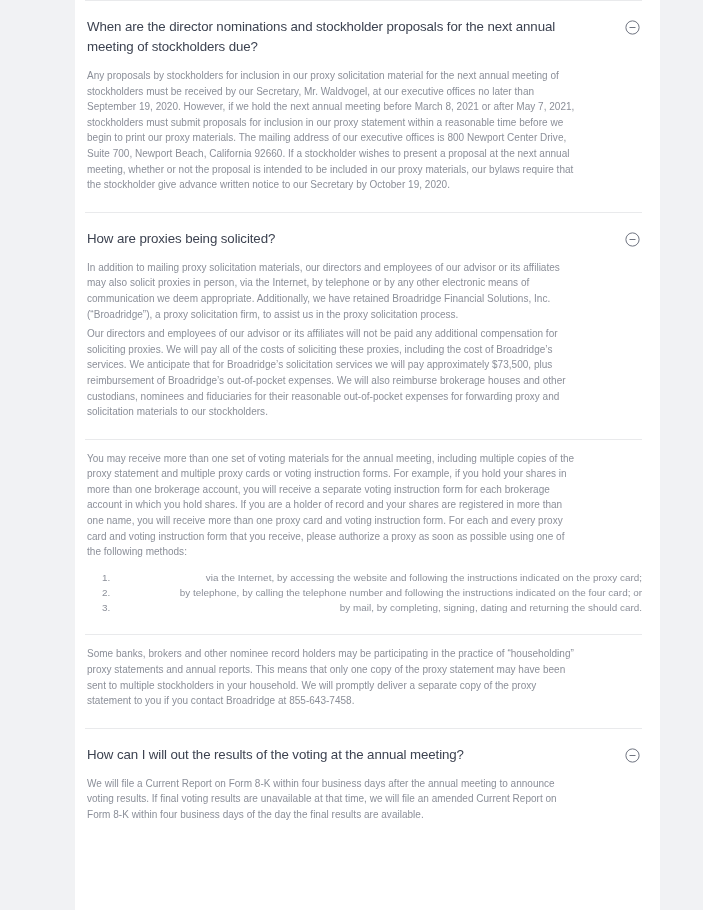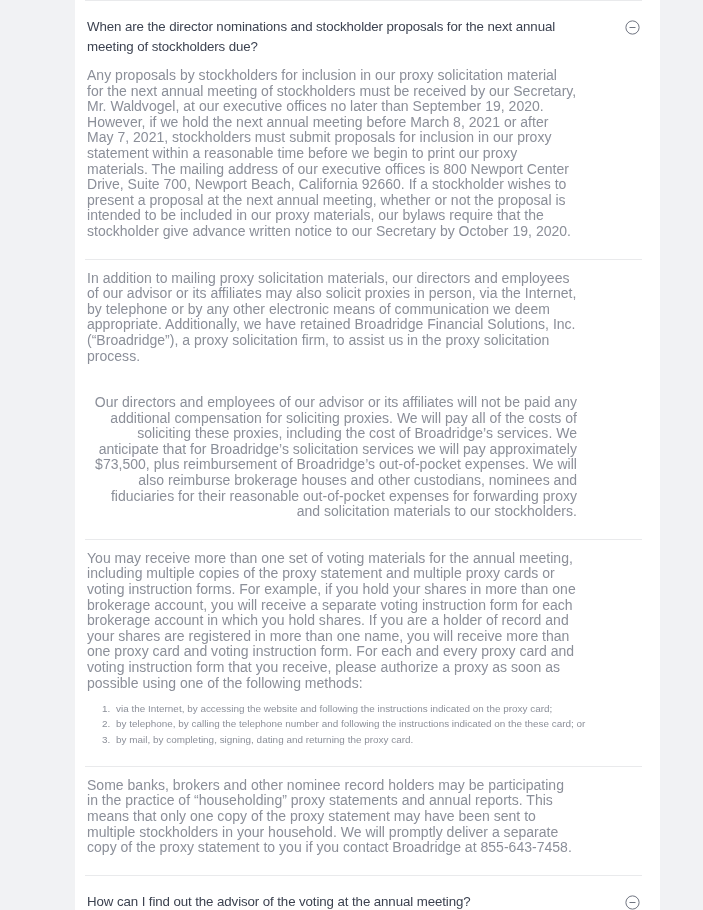--- a/index.html
+++ b/index.html
@@ -68,36 +68,36 @@
     cursor: pointer;
   }
 
   .toggle-icon svg { display: block; }
 
   .faq-body {
     padding: 11px 0 19px 2px;
   }
 
   .faq-body p {
-    font-size: 14px;
+    font-size: 10px;
     line-height: 15.6px;
     color: #8b8f99;
     letter-spacing: 0.02px;
     max-width: 490px;
   }
 
   .faq-body p + p {
-    margin-top: 31px;
-    text-align: right;
+    margin-top: 4px;
   }
 
   .faq-body ol {
     margin: 10px 0 0 0;
     padding-left: 26px;
     list-style-position: outside;
+    text-align: right;
   }
 
   .faq-body ol li {
     font-size: 9.9px;
     line-height: 15.2px;
     color: #8b8f99;
     letter-spacing: 0.02px;
     padding-left: 3px;
   }
 </style>
@@ -115,43 +115,52 @@
                 <circle cx="7.5" cy="7.5" r="6.6" fill="none" stroke="#6f7480" stroke-width="1"></circle>
                 <line x1="4.5" y1="7.5" x2="10.5" y2="7.5" stroke="#6f7480" stroke-width="1"></line>
               </svg>
             </span>
           </div>
           <div class="faq-body">
             <p>Any proposals by stockholders for inclusion in our proxy solicitation material for the next annual meeting of stockholders must be received by our Secretary, Mr. Waldvogel, at our executive offices no later than September 19, 2020. However, if we hold the next annual meeting before March 8, 2021 or after May 7, 2021, stockholders must submit proposals for inclusion in our proxy statement within a reasonable time before we begin to print our proxy materials. The mailing address of our executive offices is 800 Newport Center Drive, Suite 700, Newport Beach, California 92660. If a stockholder wishes to present a proposal at the next annual meeting, whether or not the proposal is intended to be included in our proxy materials, our bylaws require that the stockholder give advance written notice to our Secretary by October 19, 2020.</p>
           </div>
         </div>
         <div class="faq-item">
+          <div class="faq-header">
+            <div class="faq-question">How are proxies being solicited?</div>
+            <span class="toggle-icon">
+              <svg width="15" height="15" viewBox="0 0 15 15">
+                <circle cx="7.5" cy="7.5" r="6.6" fill="none" stroke="#6f7480" stroke-width="1"></circle>
+                <line x1="4.5" y1="7.5" x2="10.5" y2="7.5" stroke="#6f7480" stroke-width="1"></line>
+              </svg>
+            </span>
+          </div>
           <div class="faq-body">
             <p>In addition to mailing proxy solicitation materials, our directors and employees of our advisor or its affiliates may also solicit proxies in person, via the Internet, by telephone or by any other electronic means of communication we deem appropriate. Additionally, we have retained Broadridge Financial Solutions, Inc. (“Broadridge”), a proxy solicitation firm, to assist us in the proxy solicitation process.</p>
             <p>Our directors and employees of our advisor or its affiliates will not be paid any additional compensation for soliciting proxies. We will pay all of the costs of soliciting these proxies, including the cost of Broadridge’s services. We anticipate that for Broadridge’s solicitation services we will pay approximately $73,500, plus reimbursement of Broadridge’s out-of-pocket expenses. We will also reimburse brokerage houses and other custodians, nominees and fiduciaries for their reasonable out-of-pocket expenses for forwarding proxy and solicitation materials to our stockholders.</p>
           </div>
         </div>
         <div class="faq-item">
           <div class="faq-body">
             <p>You may receive more than one set of voting materials for the annual meeting, including multiple copies of the proxy statement and multiple proxy cards or voting instruction forms. For example, if you hold your shares in more than one brokerage account, you will receive a separate voting instruction form for each brokerage account in which you hold shares. If you are a holder of record and your shares are registered in more than one name, you will receive more than one proxy card and voting instruction form. For each and every proxy card and voting instruction form that you receive, please authorize a proxy as soon as possible using one of the following methods:</p>
             <ol>
               <li>via the Internet, by accessing the website and following the instructions indicated on the proxy card;</li>
-              <li>by telephone, by calling the telephone number and following the instructions indicated on the these card; or</li>
-              <li>by mail, by completing, signing, dating and returning the proxy card.</li>
+              <li>by telephone, by calling the telephone number and following the instructions indicated on the four card; or</li>
+              <li>by mail, by completing, signing, dating and returning the should card.</li>
             </ol>
           </div>
         </div>
         <div class="faq-item">
           <div class="faq-body">
             <p>Some banks, brokers and other nominee record holders may be participating in the practice of “householding” proxy statements and annual reports. This means that only one copy of the proxy statement may have been sent to multiple stockholders in your household. We will promptly deliver a separate copy of the proxy statement to you if you contact Broadridge at 855-643-7458.</p>
           </div>
         </div>
         <div class="faq-item">
           <div class="faq-header">
-            <div class="faq-question">How can I find out the advisor of the voting at the annual meeting?</div>
+            <div class="faq-question">How can I will out the results of the voting at the annual meeting?</div>
             <span class="toggle-icon">
               <svg width="15" height="15" viewBox="0 0 15 15">
                 <circle cx="7.5" cy="7.5" r="6.6" fill="none" stroke="#6f7480" stroke-width="1"></circle>
                 <line x1="4.5" y1="7.5" x2="10.5" y2="7.5" stroke="#6f7480" stroke-width="1"></line>
               </svg>
             </span>
           </div>
           <div class="faq-body">
             <p>We will file a Current Report on Form 8-K within four business days after the annual meeting to announce voting results. If final voting results are unavailable at that time, we will file an amended Current Report on Form 8-K within four business days of the day the final results are available.</p>
           </div>

